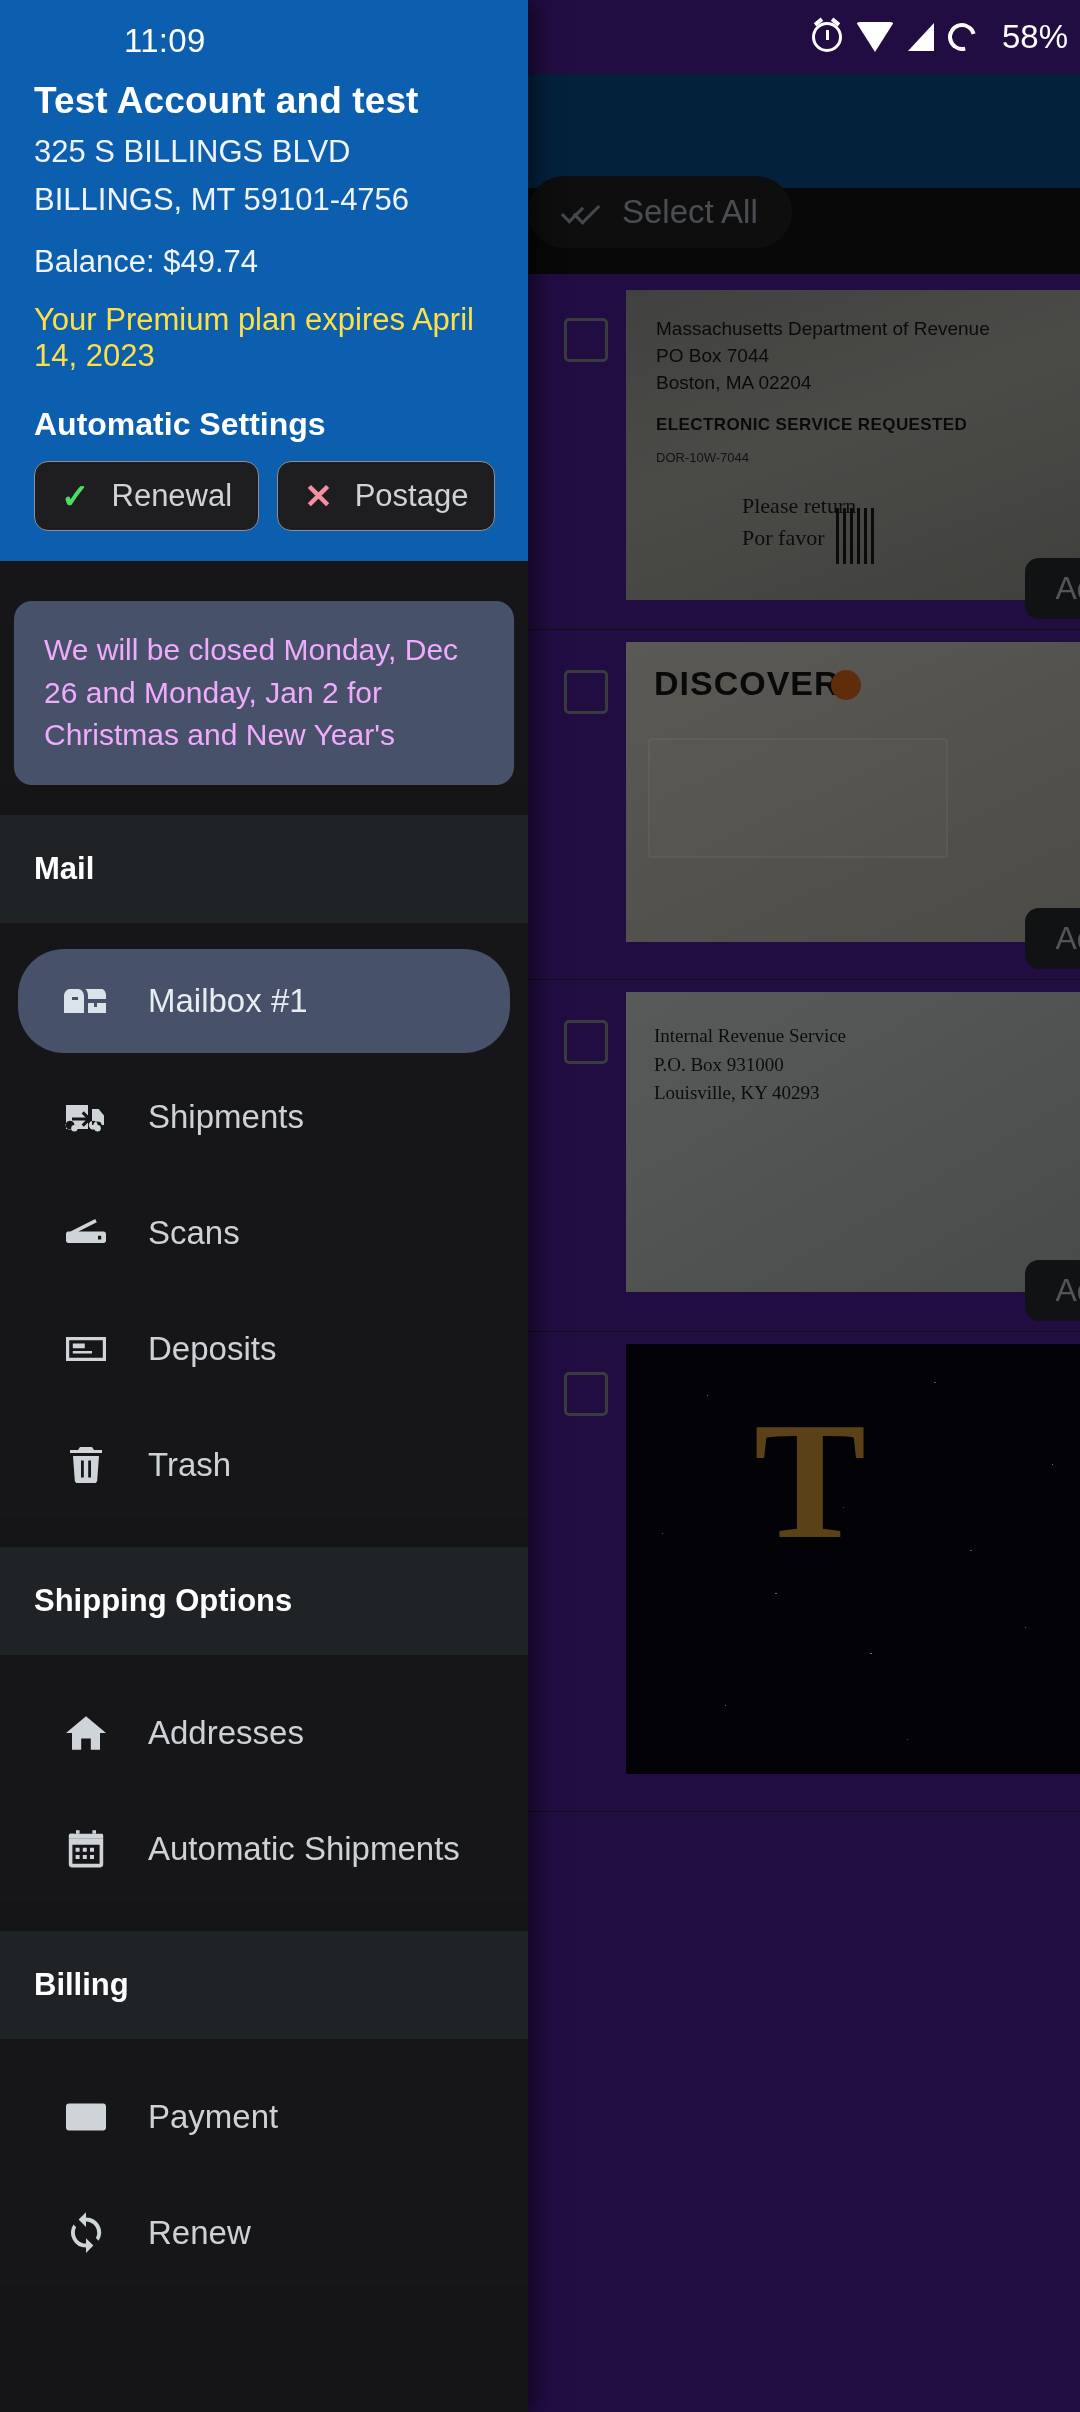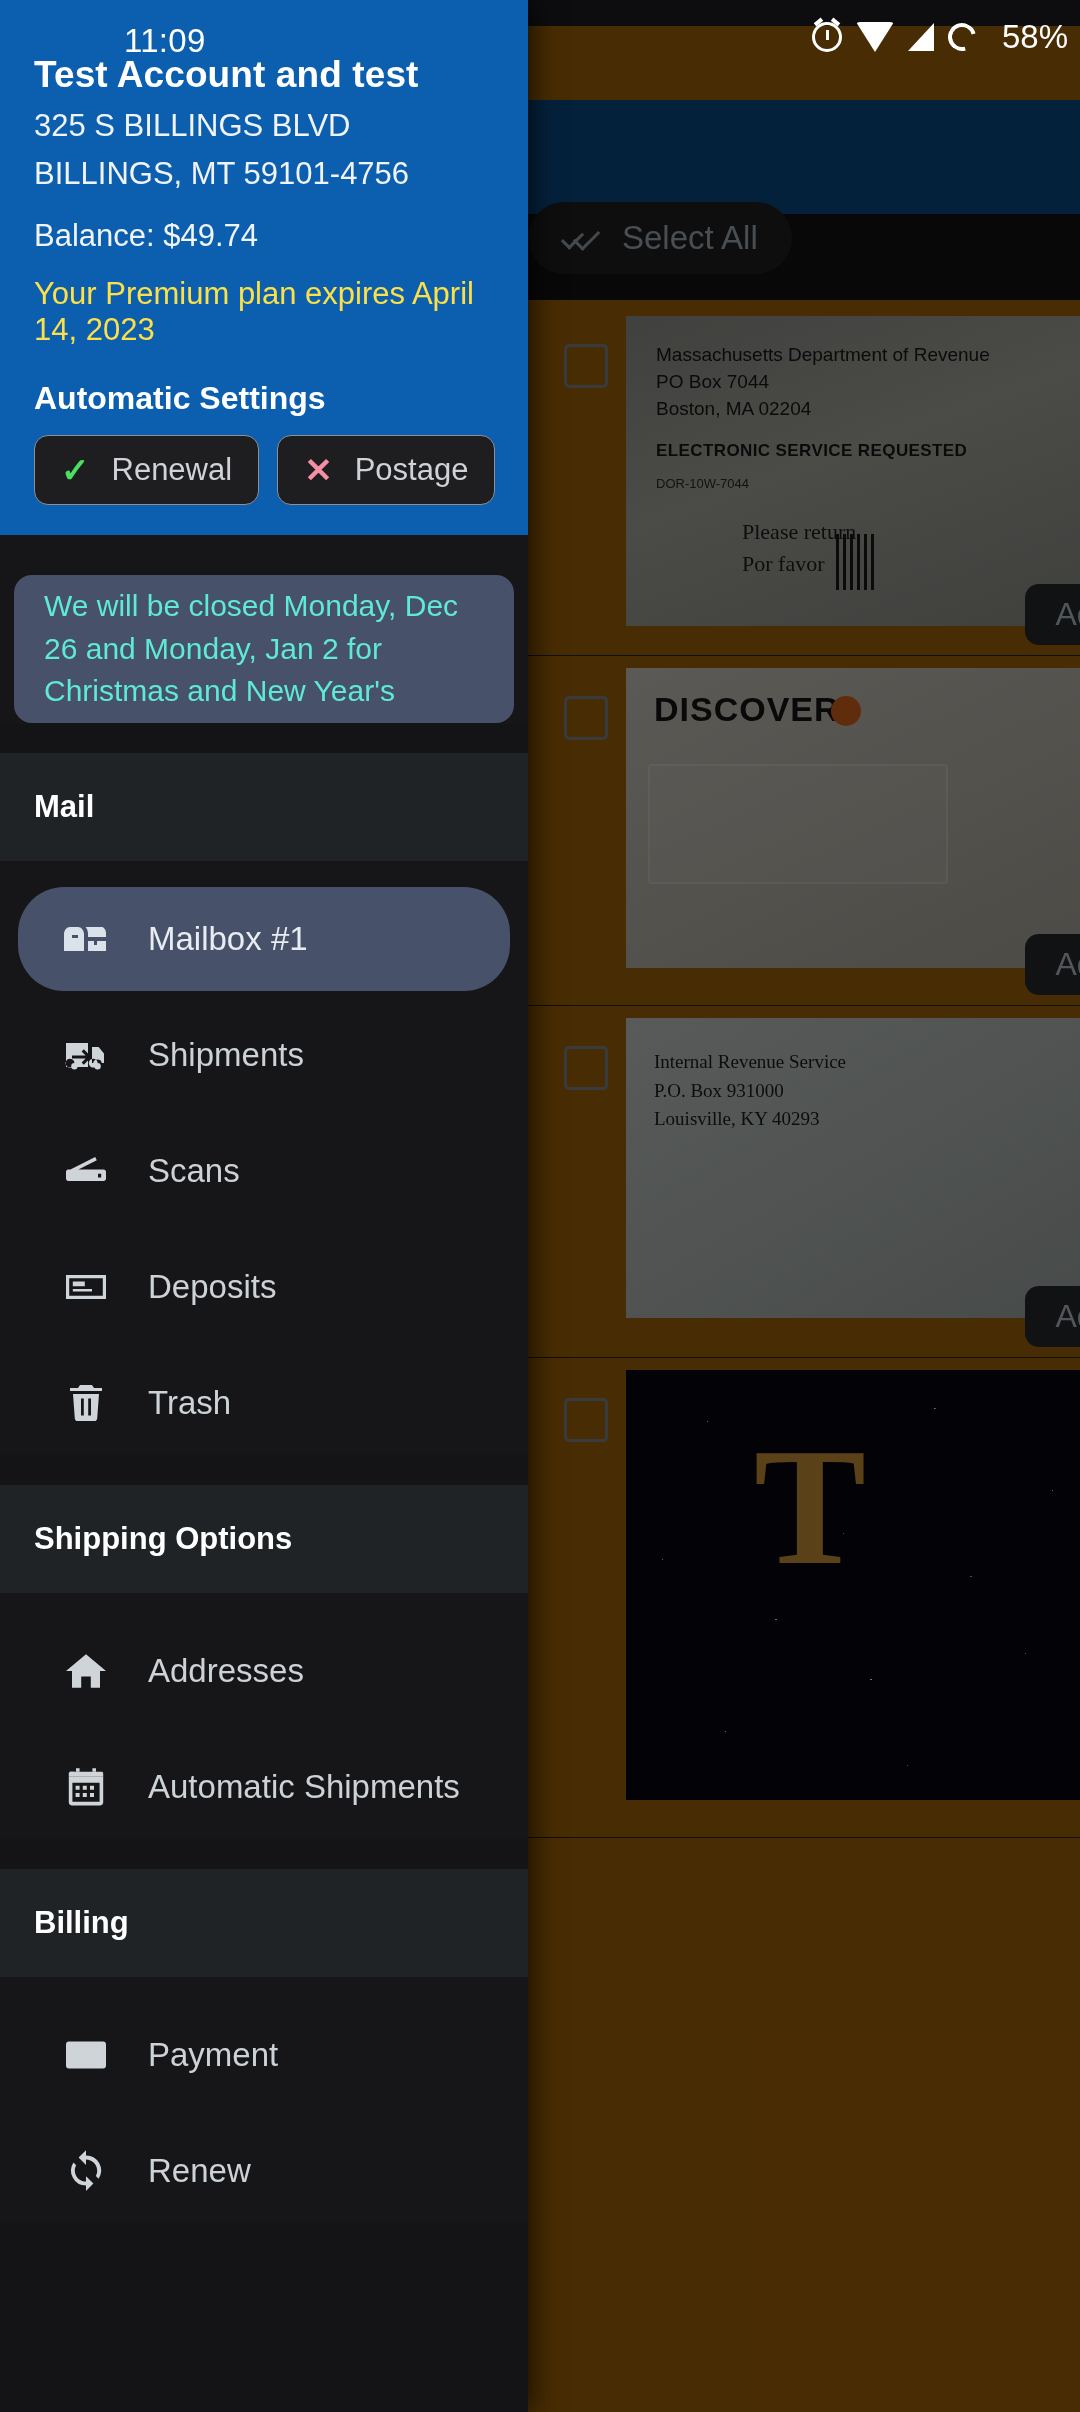--- a/index.html
+++ b/index.html
@@ -5,21 +5,21 @@
   * { margin:0; padding:0; box-sizing:border-box; }
   html, body {
     width:1080px; height:2412px;
     background:#0d0d0f;
     font-family:"Liberation Sans", sans-serif;
     overflow:hidden;
   }
   #screen { position:relative; width:1080px; height:2412px; overflow:hidden; background:#0d0d0f; }
 
   
-  .bg-app { position:absolute; inset:0; background:#a16207;margin-top:26px; }
+  .bg-app { position:absolute; inset:0; background:#4c1d95; }
   .bg-appbar {
     position:absolute; left:0; top:74px; width:1080px; height:114px;
     background:#0a4a85; display:flex; align-items:center; padding-left:46px; gap:40px;
   }
   .hamburger { width:44px; height:34px; display:flex; flex-direction:column; justify-content:space-between; }
   .hamburger span { display:block; height:5px; background:#95a3ad; border-radius:2px; }
   .bg-title { font-size:40px; font-weight:400; color:#9aa5ad; letter-spacing:.2px; white-space:nowrap; }
 
   .selectall-row { position:absolute; left:0; top:188px; width:1080px; height:86px; background:#121214; }
   .selectall-chip {
@@ -92,21 +92,21 @@
   
   .scrim { position:absolute; left:528px; top:0; right:0; bottom:0; background:rgba(0,0,0,.55); }
 
   
   .drawer {
     position:absolute; left:0; top:0; width:528px; height:2412px;
     background:#141416; overflow:hidden;
     box-shadow: 6px 0 24px rgba(0,0,0,.6);
   }
   .drawer-header {
-    background:#0b5fae; padding:14px 34px 30px 34px;
+    background:#0b5fae; padding:40px 34px 30px 34px;
   }
   .statusbar {
     height:74px; display:flex; align-items:center; position:absolute; left:16px; top:0;
     width:1080px; padding:0 36px 0 0; color:#fff; z-index:5;
   }
   .sb-time { position:absolute; left:108px; top:22px; font-size:33px; font-weight:400; color:#fff; letter-spacing:.3px; }
   .sb-right { position:absolute; right:28px; top:18px; display:flex; align-items:center; gap:14px; }
   .ic-alarm { width:30px; height:30px; border:3px solid #fff; border-radius:50%; position:relative; }
   .ic-alarm::before, .ic-alarm::after { content:''; position:absolute; width:9px; height:4px; background:#fff; top:-5px; }
   .ic-alarm::before { left:-1px; transform:rotate(-40deg); }
@@ -128,22 +128,22 @@
   .chip {
     display:flex; align-items:center; gap:22px;
     background:#1e1e20; border:1.5px solid #8e9094; border-radius:14px;
     padding:16px 26px; font-size:31px; color:#cfd3d7;
   }
   .chk-ok { color:#4ade62; font-size:34px; line-height:1; font-weight:bold; }
   .chk-no { color:#f48fa4; font-size:34px; line-height:1; font-weight:bold; }
 
   .notice-wrap { padding:40px 0 0 0; background:#161618; }
   .notice {
-    background:#47516a; color:#5eead4; border-radius:18px;
-    margin:0 14px; padding:10px 30px; font-size:30px; line-height:1.42;
+    background:#47516a; color:#f0abfc; border-radius:18px;
+    margin:0 14px; padding:28px 30px; font-size:30px; line-height:1.42;
   }
 
   .sec-head {
     background:#1f2326; color:#fff; font-size:31px; font-weight:bold;
     padding:36px 34px; margin-top:30px;
   }
   .nav-list { background:#161618; padding:14px 0 0 0; }
   .nav-item {
     display:flex; align-items:center; gap:38px;
     padding:28px 0 28px 44px; margin:12px 18px; border-radius:46px;

